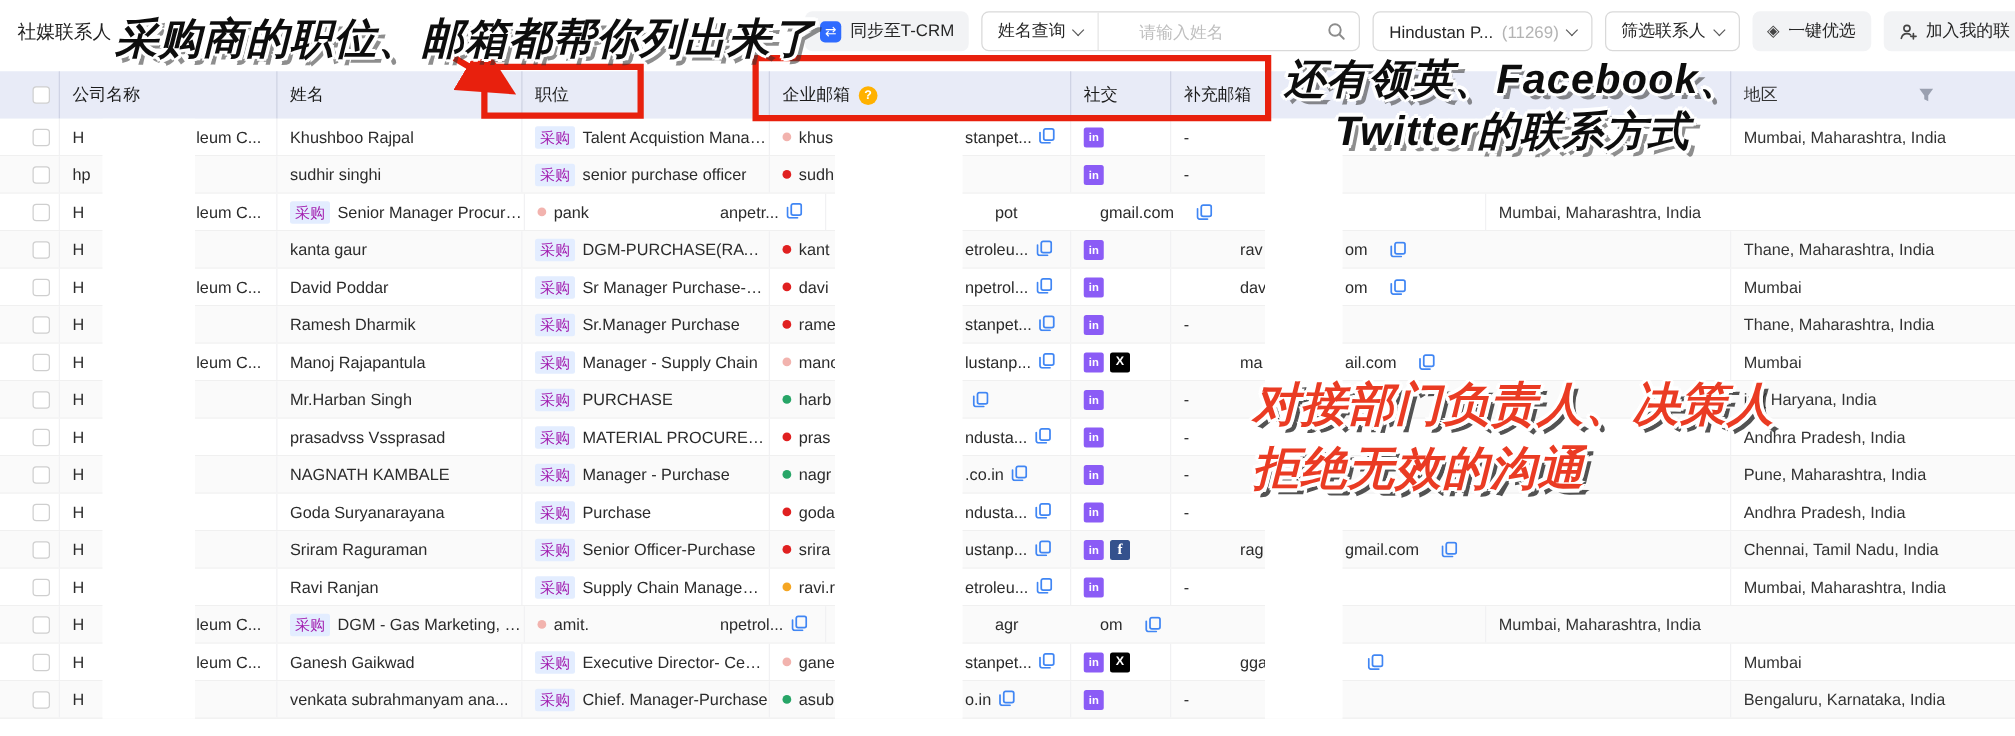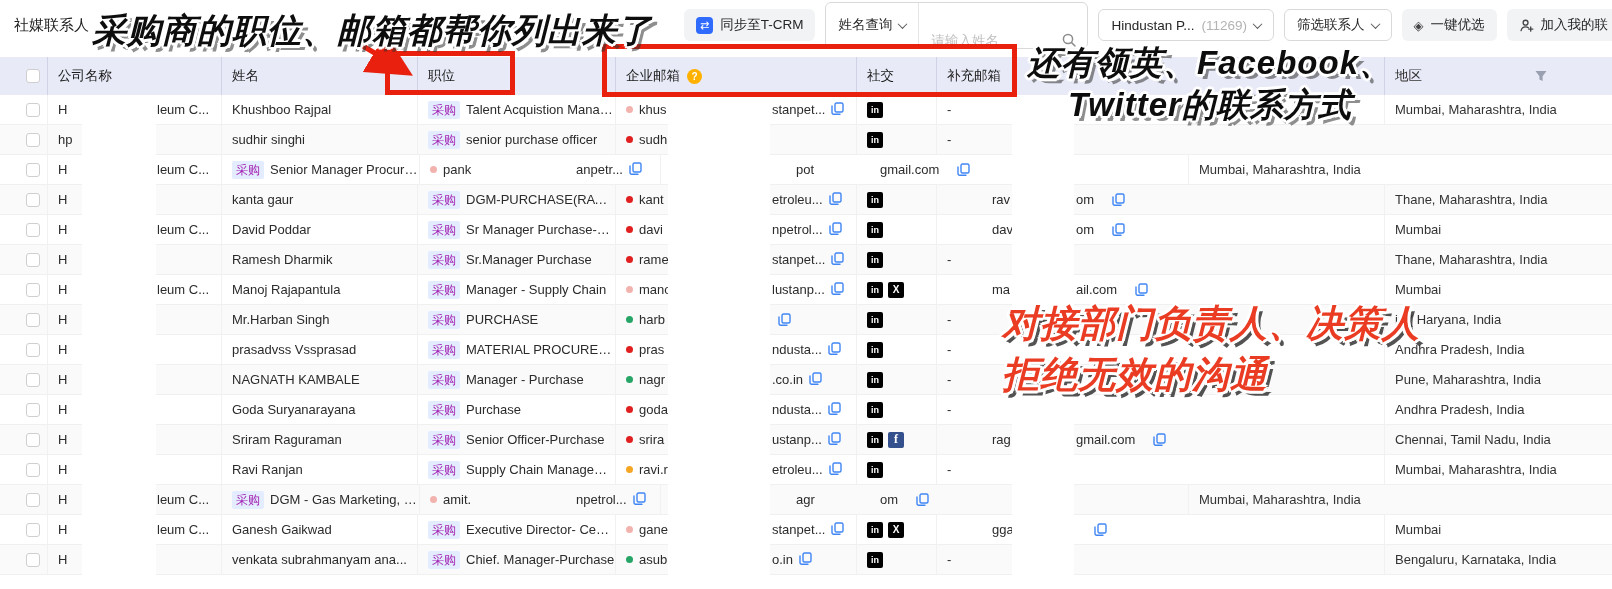--- a/index.html
+++ b/index.html
@@ -14,22 +14,22 @@
   .grow { flex:1 1 auto; }
   .btn { height:32px; display:flex; align-items:center; gap:7px; border-radius:6px;
          font-size:13.5px; color:#262626; padding:0 12px; background:#fff;
          border:1px solid #d9d9d9; white-space:nowrap; cursor:pointer; }
   .btn.gray { background:#f2f3f5; border:none; }
   .btn.last { border-radius:6px 0 0 6px; padding-right:4px; }
   .chev { width:7px; height:7px; border-right:1.6px solid #595959; border-bottom:1.6px solid #595959;
           transform:rotate(45deg) translate(-1px,-1px); flex:0 0 auto; }
   .synicon { width:17px; height:17px; border-radius:4px; background:#2f6bff; color:#fff;
              font-size:11px; display:flex; align-items:center; justify-content:center; }
-  .searchgroup { height:47px; display:flex; align-items:flex-end; border:1px solid #d9d9d9;
-                 border-radius:6px; background:#fff; }
+  .searchgroup { height:32px; display:flex; align-items:center; border:1px solid #d9d9d9;
+                 border-radius:6px; background:#fff;gap:20px; }
   .sg-left { display:flex; align-items:center; gap:7px; padding:0 12px; height:100%;
              border-right:1px solid #e5e5e5; font-size:13.5px; color:#262626; cursor:pointer; }
   .sg-input { border:none; outline:none; font-size:13.5px; width:142px; padding:0 6px 0 12px;
               color:#262626; font-family:inherit; }
   .sg-input::placeholder { color:#bfbfbf; }
   .count { color:#b3b3b3; }
   .opticon { font-size:13px; color:#444; }
 
   
   .table { position:absolute; top:57px; left:0; width:1612px; }
@@ -59,21 +59,21 @@
   .ttl { overflow:hidden; text-overflow:ellipsis; }
   .dot { width:7px; height:7px; border-radius:50%; margin-right:6px; flex:0 0 auto; }
   .c1 .sfx { position:absolute; left:109px; }
   .c4 .sfxwrap { position:absolute; left:156px; display:flex; align-items:flex-start; gap:6px; }
   .c6 .pfx6 { position:absolute; left:55px; }
   .c6 .sfxwrap6 { position:absolute; left:139px; display:flex; align-items:center; gap:18px; }
   .copyic { display:flex; align-items:center; cursor:pointer; }
   .socials { gap:5px; }
   .sicon { width:16px; height:16px; border-radius:2px; color:#fff; font-weight:bold; font-size:10px;
            display:flex; align-items:center; justify-content:center; flex:0 0 auto; cursor:pointer; }
-  .s-linkedin { background:#000000; font-size:9px; }
+  .s-linkedin { background:#8b5cf6; font-size:9px; }
   .s-x { background:#000; }
   .s-facebook { background:#34518d; font-family:"Liberation Serif",serif; font-size:12px; }
 
   
   .redact { position:absolute; top:95px; height:480px; background:#fff; z-index:5; }
   .blur1 { left:82px;  width:74px; }
   .blur2 { left:668px; width:102px; }
   .blur3 { left:1012px; width:62px; }
 
   

